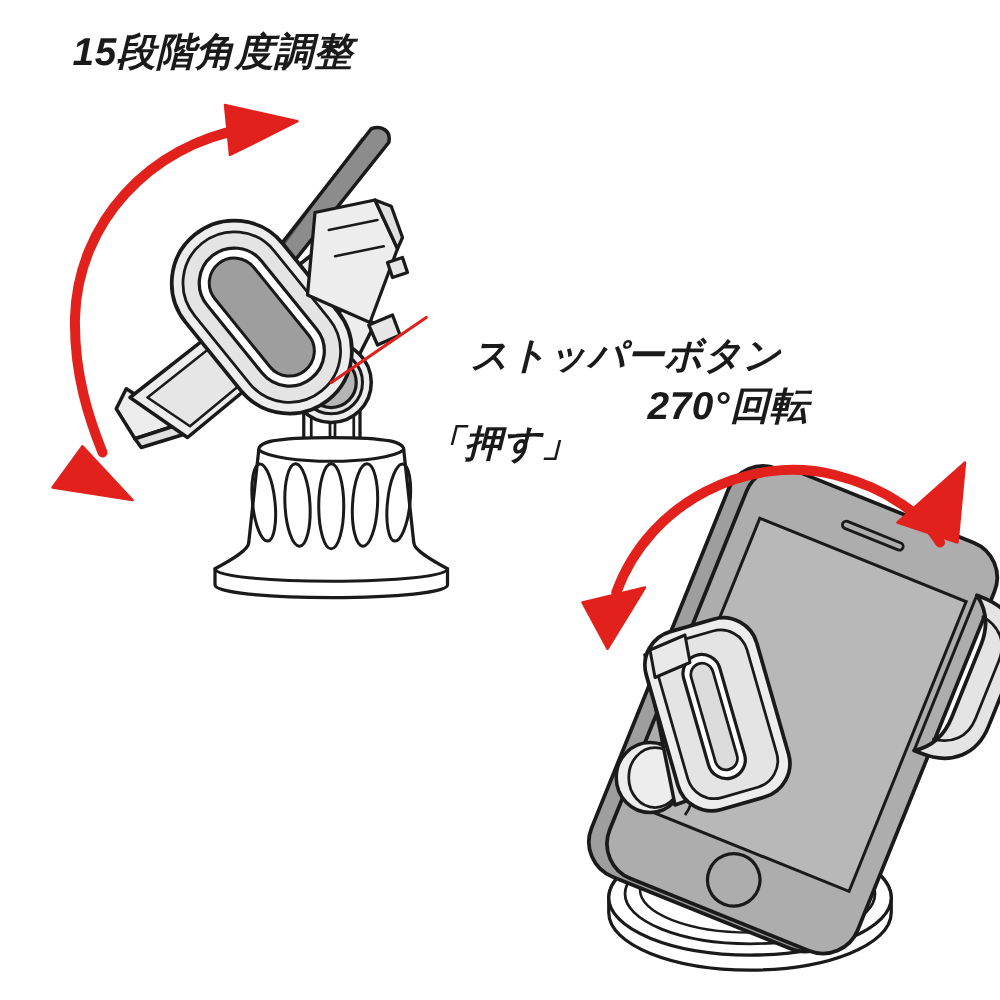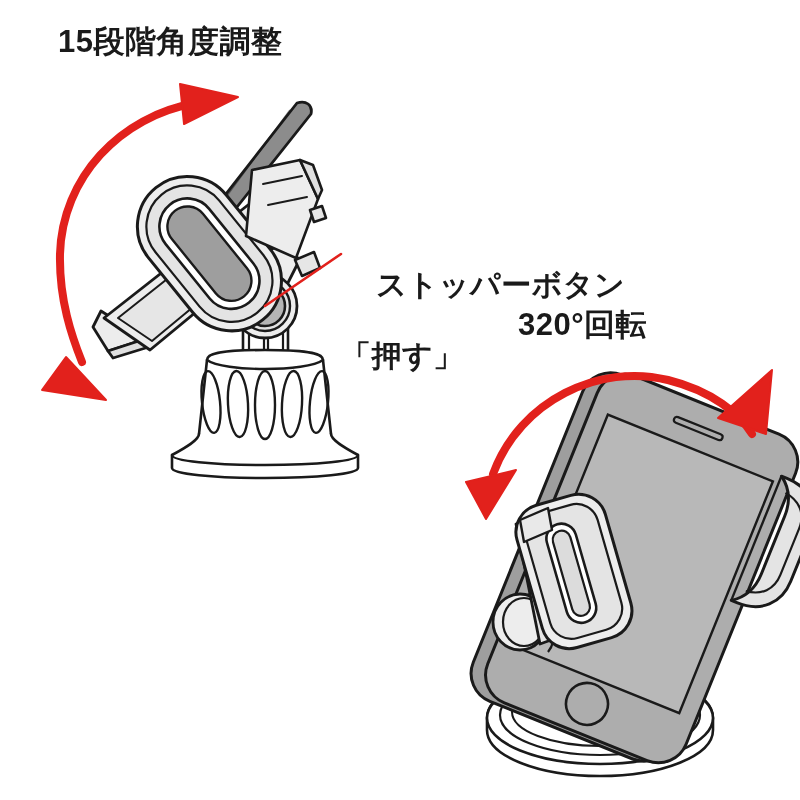--- a/index.html
+++ b/index.html
@@ -12,20 +12,21 @@
     height: 800px;
     position: relative;
     overflow: hidden;
     font-family: "Liberation Sans", "DejaVu Sans", sans-serif;
   }
   #stage {
     position: absolute;
     inset: 0;
     width: 724px;
     height: 800px;
+    font-style: italic;
   }
   .label {
     position: absolute;
     color: #1a1a1a;
     font-weight: 700;
     letter-spacing: 0.5px;
     white-space: pre;
     line-height: 1.18;
   }
   #label-tilt {
@@ -221,15 +222,15 @@
   </svg>
 
   
   <div class="label" id="label-tilt">15段階角度調整</div>
 
   <div class="label" id="label-stopper">
     <span class="l1">ストッパーボタン</span>
     <span class="l2">「押す」</span>
   </div>
 
-  <div class="label" id="label-rotate">320°回転</div>
+  <div class="label" id="label-rotate">270°回転</div>
 
 </div>
 
 </body></html>

